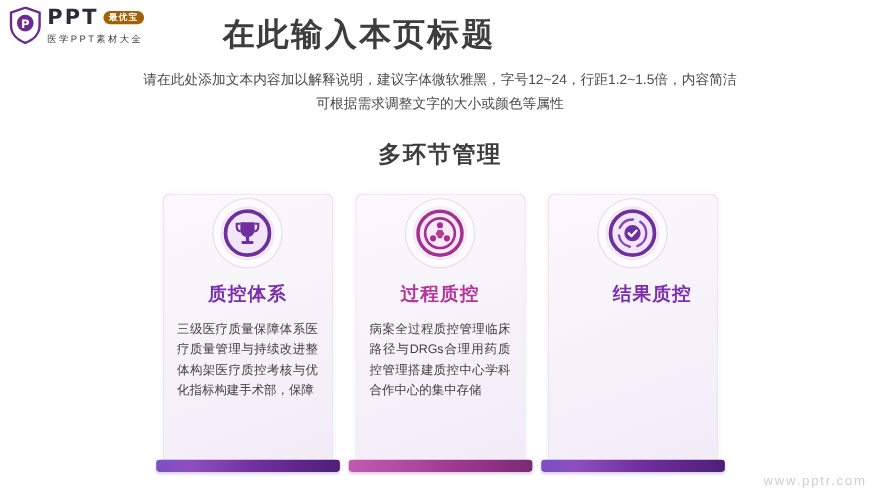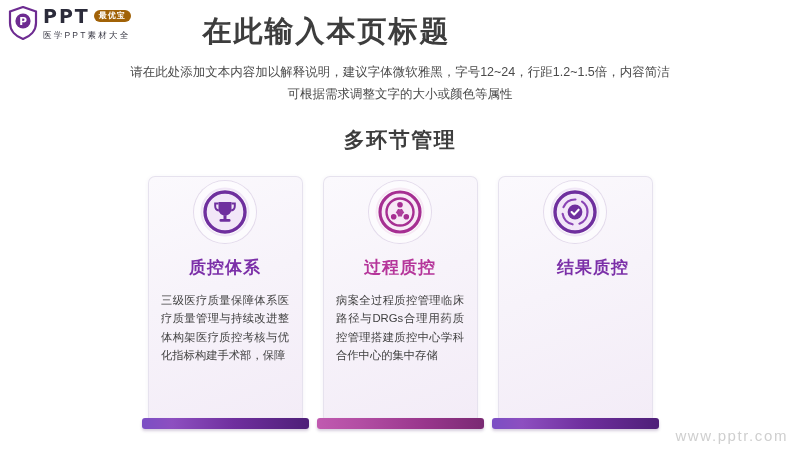--- a/index.html
+++ b/index.html
@@ -186,21 +186,21 @@
     color: #3f3f3f;
     text-align: justify;
     text-align-last: left;
   }
 
   
   .watermark {
     position: absolute;
     right: 12px;
     bottom: 6px;
-    font-size: 15px;
+    font-size: 12px;
     letter-spacing: 1.6px;
     color: #cfcfcf;
   }
 </style>
 </head>
 <body>
 
 <div class="logo">
   <div class="logo-shield">
     <svg width="30" height="34" viewBox="0 0 30 34">

